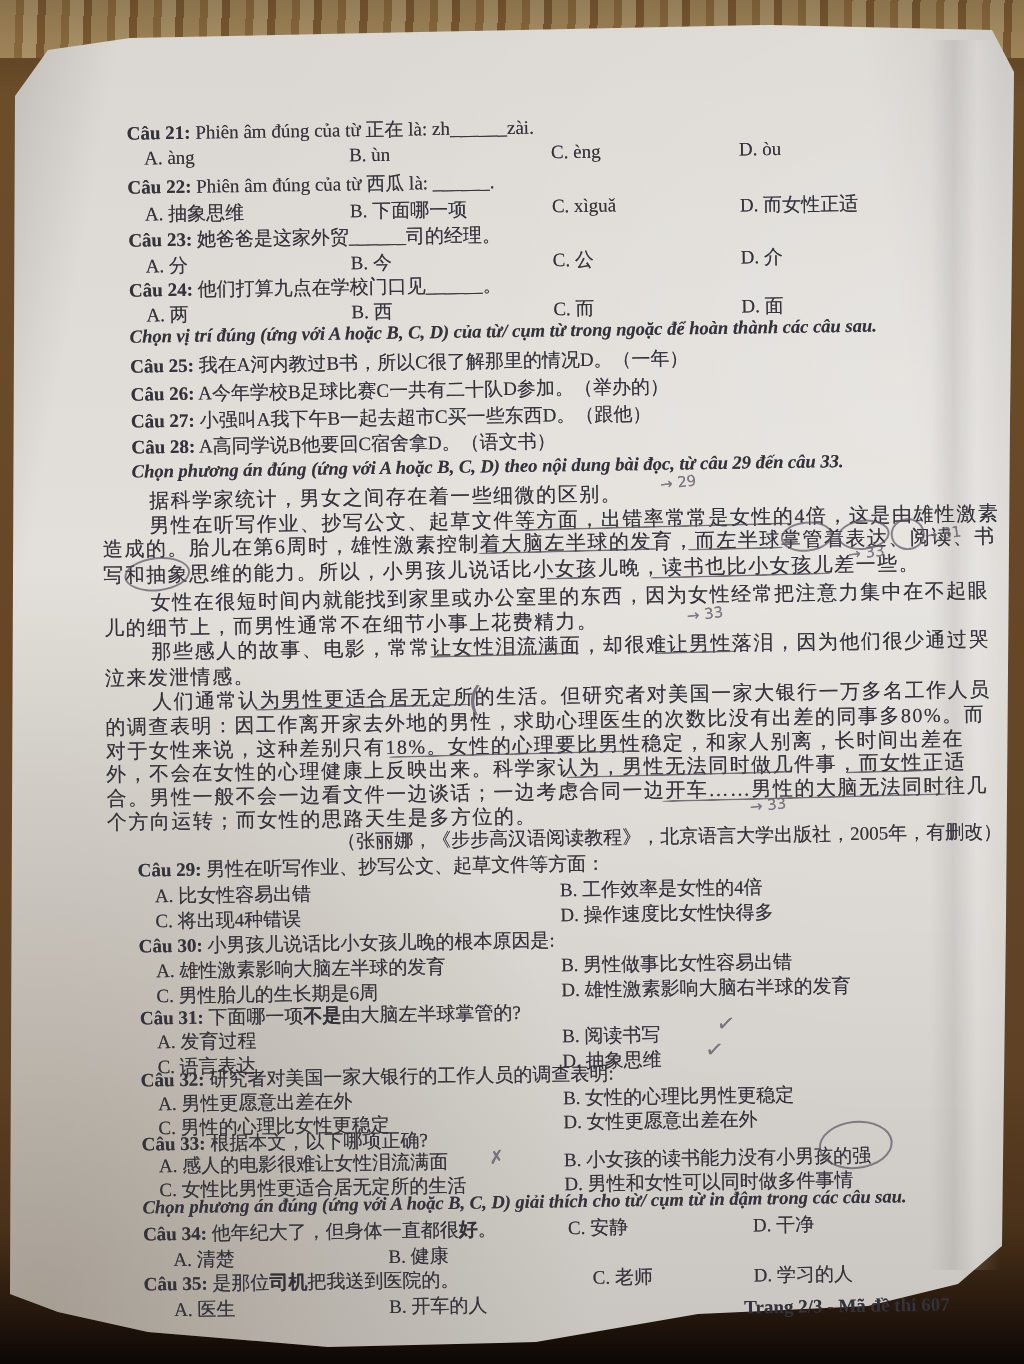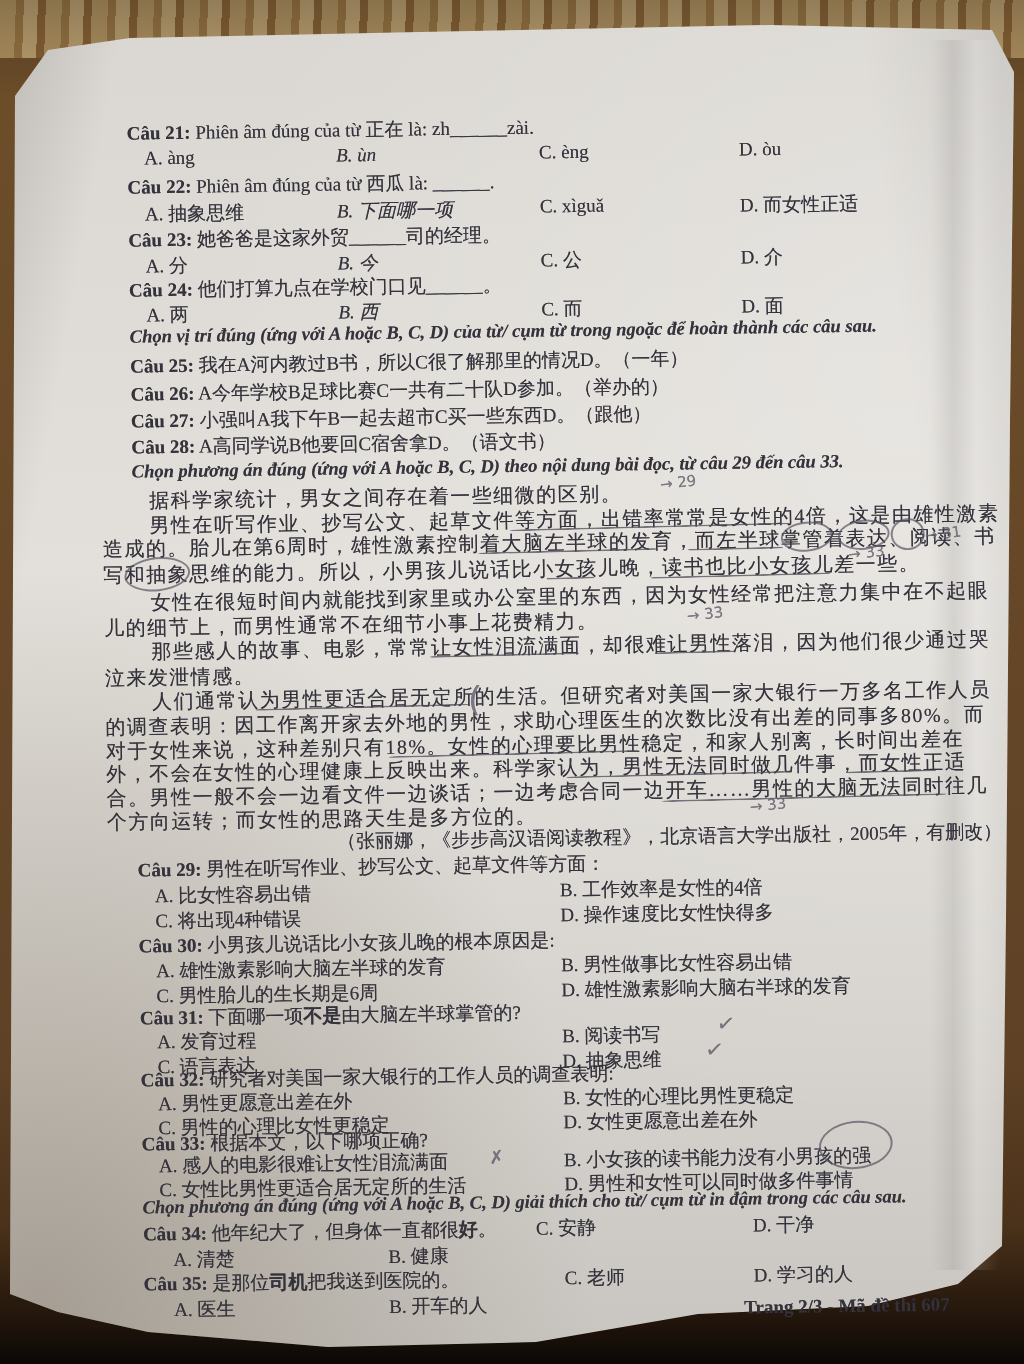--- a/index.html
+++ b/index.html
@@ -21,21 +21,21 @@
       linear-gradient(180deg,#dad7d2 0%,#e3e0db 42%,#d5d2cd 78%,#c8c5c0 100%);}
   .crease{position:absolute;background:linear-gradient(90deg,transparent,rgba(0,0,0,.07),rgba(255,255,255,.12),transparent);}
   .content{position:absolute;left:0;top:0;width:1024px;height:1364px;
     transform:rotate(-0.85deg);transform-origin:512px 690px;color:#34323b;
     text-shadow:0 0 .5px rgba(20,20,30,.5);}
   .line{position:absolute;white-space:nowrap;font-size:19px;}
   .qlabel{font-weight:bold;}
   .b{font-weight:bold;}
   .opt-row{position:absolute;height:26px;width:880px;}
   .opt-row span{position:absolute;white-space:nowrap;font-size:19px;}
-  .o-a{left:0;} .o-b{left:192px;font-style:italic;} .o-c{left:395px;} .o-d{left:595px;}
+  .o-a{left:0;} .o-b{left:205px;} .o-c{left:407px;} .o-d{left:595px;}
   .instr{position:absolute;white-space:nowrap;font-weight:bold;font-style:italic;font-size:18.5px;}
   .read{position:absolute;white-space:nowrap;font-size:20px;letter-spacing:1.5px;}
   .twocol span{position:absolute;white-space:nowrap;font-size:19px;}
   .c-l{left:0;} .c-r{left:405px;}
   .pencil{position:absolute;color:#6a6472;font-family:"DejaVu Sans","Liberation Sans",sans-serif;
     font-size:15px;white-space:nowrap;transform:rotate(-6deg);opacity:.85;}
   .uline{position:absolute;height:0;border-bottom:2px solid rgba(80,76,88,.75);border-radius:40%/6px;transform:rotate(-.6deg);}
   .ellipse{position:absolute;border:2px solid rgba(90,84,98,.7);border-radius:50%;transform:rotate(-5deg);}
   .check{font-size:22px;transform:rotate(8deg);}
   .cross{font-size:18px;}
@@ -224,30 +224,30 @@
     </div>
     <div class="pencil cross" style="left:482px;top:1146px;">✗</div>
     <div class="ellipse" style="left:812px;top:1126px;width:70px;height:44px;"></div>
 
     <div class="instr" style="left:135px;top:1192px;">Chọn phương án đúng (ứng với A hoặc B, C, D) giải thích cho từ/ cụm từ in đậm trong các câu sau.</div>
 
     <div class="line" style="left:135px;top:1216px;">
       <span class="qlabel">Câu 34:</span>
       <span>他年纪大了，但身体一直都很</span><span class="b">好</span><span>。</span>
     </div>
-    <div class="line" style="left:528px;top:1216px;"><span>C. 安静</span></div>
+    <div class="line" style="left:560px;top:1216px;"><span>C. 安静</span></div>
     <div class="line" style="left:745px;top:1216px;"><span>D. 干净</span></div>
     <div class="line" style="left:165px;top:1242px;"><span>A. 清楚</span></div>
     <div class="line" style="left:380px;top:1242px;"><span>B. 健康</span></div>
 
     <div class="line" style="left:135px;top:1266px;">
       <span class="qlabel">Câu 35:</span>
       <span>是那位</span><span class="b">司机</span><span>把我送到医院的。</span>
     </div>
-    <div class="line" style="left:556px;top:1266px;"><span>C. 老师</span></div>
+    <div class="line" style="left:584px;top:1266px;"><span>C. 老师</span></div>
     <div class="line" style="left:745px;top:1266px;"><span>D. 学习的人</span></div>
     <div class="line" style="left:165px;top:1292px;"><span>A. 医生</span></div>
     <div class="line" style="left:380px;top:1292px;"><span>B. 开车的人</span></div>
 
     <div class="footer" style="left:735px;top:1300px;">Trang 2/3 - Mã đề thi 607</div>
 
   </div>
 </div>
 
 </body></html>

